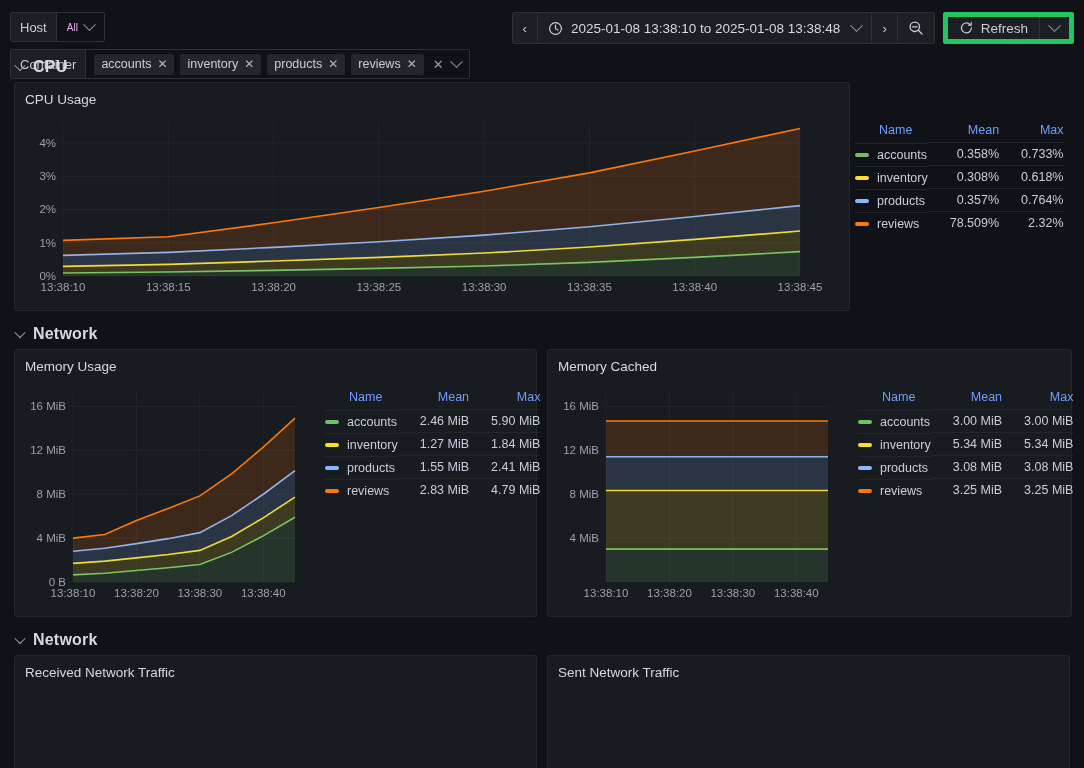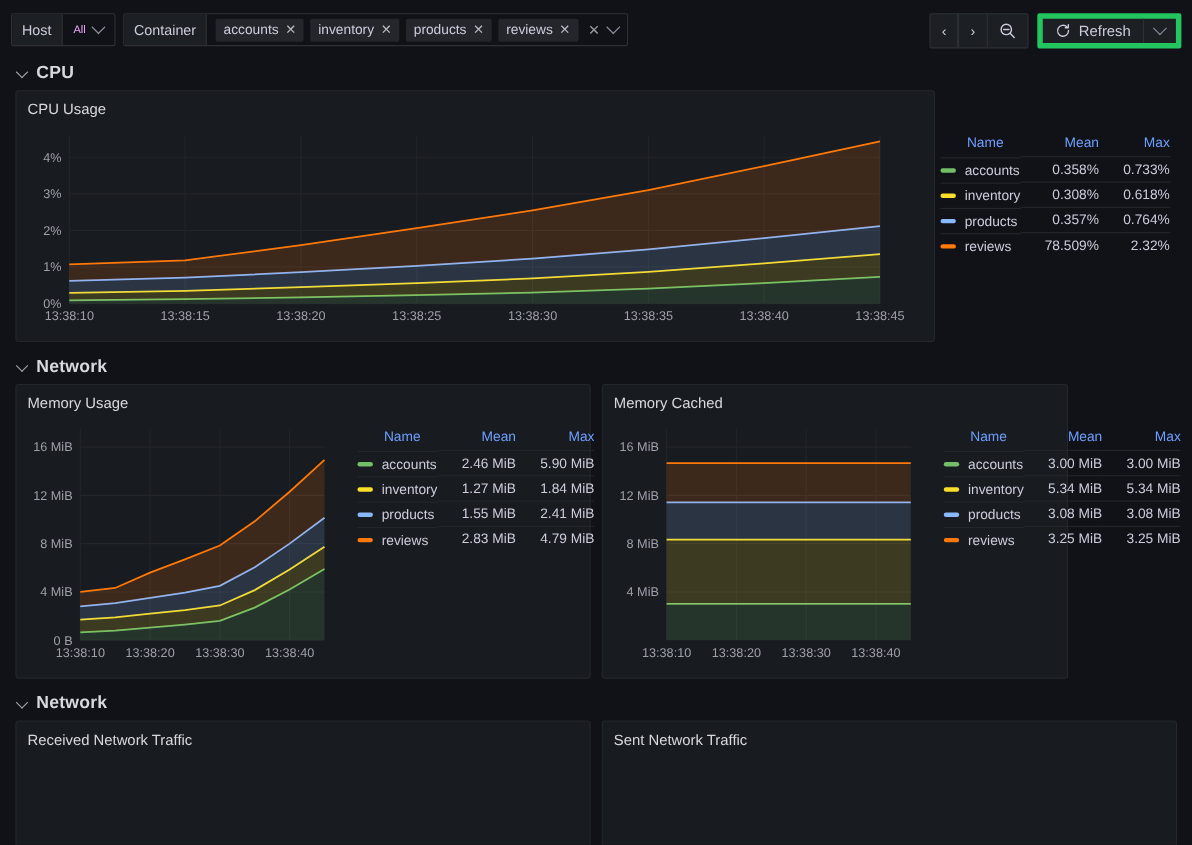--- a/index.html
+++ b/index.html
@@ -143,21 +143,21 @@
   }
   .swatch { width: 14px; height: 4px; border-radius: 2px; display:inline-block; }
 
   .axis-label { fill: #9fa0ab; font-size: 11.5px; font-family: "Liberation Sans", sans-serif; }
   .grid-line { stroke: #23252b; stroke-width: 1; }
 </style>
 </head>
 <body>
 
 <div class="topbar">
-  <div style="display:flex; flex-direction:row; gap:7px;">
+  <div style="display:flex; flex-direction:column; gap:7px;">
 
     <div class="var-group" style="width:fit-content;">
       <div class="var-label">Host</div>
       <div class="var-value">
         <span>All</span>
         <span class="chev"></span>
       </div>
     </div>
 
     <div class="var-group" style="width:fit-content;">
@@ -184,20 +184,30 @@
       </div>
     </div>
   </div>
 
   <div class="spacer"></div>
 
   <div class="timebar">
     <div class="tb-group">
       <div class="tb-btn">‹</div>
       <div class="tb-sep"></div>
+      <div class="tb-range">
+        <span>
+          <svg class="icon-svg" width="15" height="15" viewBox="0 0 16 16">
+            <circle cx="8" cy="8" r="6.3" fill="none" stroke="#ccccdc" stroke-width="1.3"></circle>
+            <path d="M8 4.4 V8.2 L10.6 9.7" fill="none" stroke="#ccccdc" stroke-width="1.3" stroke-linecap="round"></path>
+          </svg>
+        </span>
+        <span>2025-01-08 13:38:10 to 2025-01-08 13:38:48</span>
+        <span class="chev" style="margin-left:4px;"></span>
+      </div>
       <div class="tb-sep"></div>
       <div class="tb-btn">›</div>
       <div class="tb-sep"></div>
       <div class="tb-btn">
         <svg class="icon-svg" width="16" height="16" viewBox="0 0 16 16">
           <circle cx="6.8" cy="6.8" r="4.7" fill="none" stroke="#ccccdc" stroke-width="1.3"></circle>
           <path d="M4.4 6.8 H9.2" stroke="#ccccdc" stroke-width="1.3" stroke-linecap="round"></path>
           <path d="M10.3 10.3 L14 14" stroke="#ccccdc" stroke-width="1.3" stroke-linecap="round"></path>
         </svg>
       </div>
@@ -399,21 +409,21 @@
                   </td>
                   <td>2.83 MiB</td>
                   <td>4.79 MiB</td>
                 </tr>
               </tbody>
           </table>
         </div>
       </div>
     </div>
 
-    <div class="panel" style="width:424px; height:268px;">
+    <div class="panel" style="width:525px; height:268px;">
       <div class="panel-title">Memory Cached</div>
       <div class="panel-body">
         <div class="plot-wrap">
           <svg id="cache-svg" class="plot-svg" width="310" height="234">
               <line x1="58" y1="164.1142857142857" x2="280" y2="164.1142857142857" class="grid-line"></line>
               <line x1="58" y1="120.22857142857143" x2="280" y2="120.22857142857143" class="grid-line"></line>
               <line x1="58" y1="76.34285714285716" x2="280" y2="76.34285714285716" class="grid-line"></line>
               <line x1="58" y1="32.457142857142856" x2="280" y2="32.457142857142856" class="grid-line"></line>
               <line x1="58" y1="16" x2="58" y2="208" class="grid-line"></line>
               <line x1="121.42857142857143" y1="16" x2="121.42857142857143" y2="208" class="grid-line"></line>

